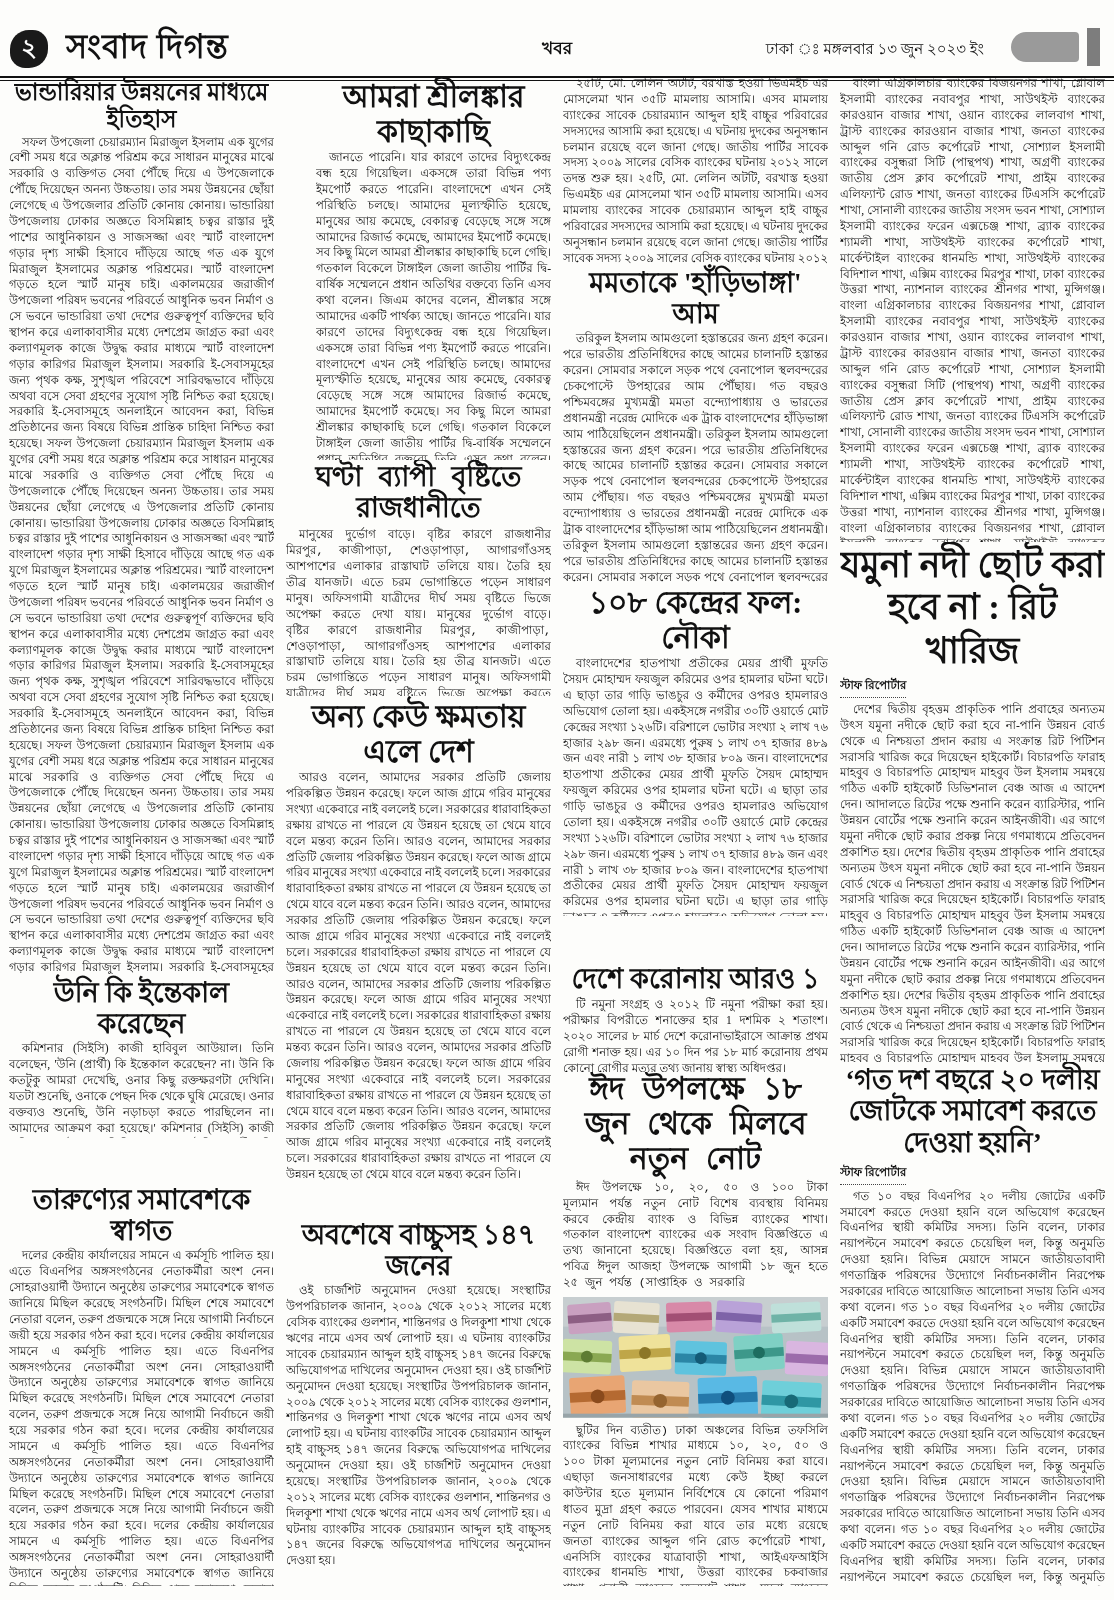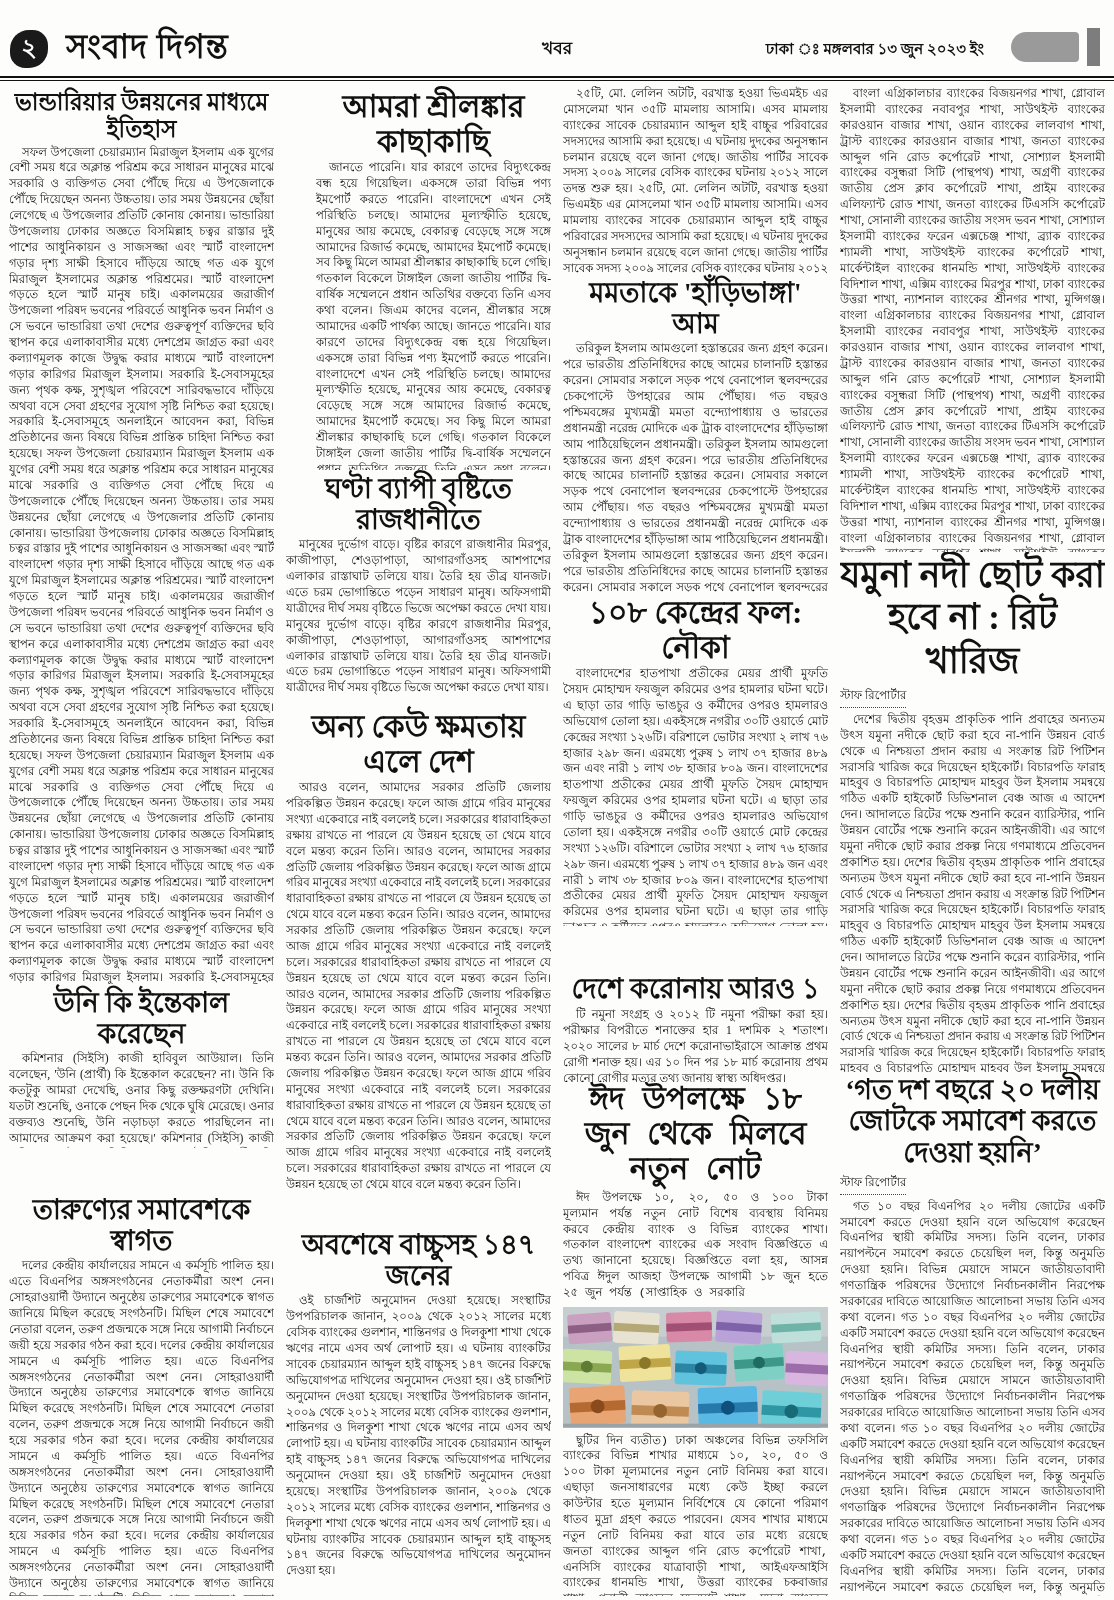--- a/index.html
+++ b/index.html
@@ -22,50 +22,50 @@
   }
   .paper-name {
     font-size:32px; font-weight:bold; letter-spacing:1px; margin-left:18px;
     transform:scaleY(1.05);
   }
   .hdr-section {
     position:absolute; left:0; right:0; text-align:center;
     font-size:17px; font-weight:bold; pointer-events:none;
   }
   .hdr-date {
-    margin-left:auto; font-size:15px; font-weight:bold; padding-right:120px;
+    margin-left:auto; font-size:15px; font-weight:normal; padding-right:120px;
   }
   .corner-mark { position:absolute; right:14px; top:2px; display:flex; align-items:center; gap:8px; }
   .corner-pill { width:68px; height:30px; background:#9a9a9a; border-radius:15px 4px 4px 15px; }
   .corner-bar  { width:13px; height:38px; background:#7d7d7d; }
   .rule-double {
     position:absolute; top:76px; left:0; width:100%; height:5px;
     border-top:2.5px solid #111; border-bottom:1.5px solid #111;
   }
   
   .cols {
-    position:absolute; top:86px; left:0; width:100%; height:1510px;
+    position:absolute; top:76px; left:0; width:100%; height:1510px;
     display:grid; grid-template-columns:repeat(4,1fr); gap:0 12px; padding:0 9px;
   }
   .col { overflow:hidden; }
   article { overflow:hidden; }
   .headline {
     text-align:center; font-weight:bold; line-height:1.12;
     padding:4px 0 3px; transform:scaleY(1.04);
   }
   .h-sm { font-size:23px; }
   .h-md { font-size:27px; }
   .h-lg { font-size:30px; }
   .h-xl { font-size:35px; line-height:1.18; }
   .body-text {
     font-size:11.6px; line-height:1.37; text-align:justify; text-indent:13px;
     word-break:break-word;
   }
   .byline {
-    font-size:11.5px; font-weight:normal; padding:4px 0 1px;
+    font-size:11.5px; font-weight:bold; padding:4px 0 1px;
     display:inline-block; border-bottom:1px dotted #444; margin-bottom:4px;
   }
   
   .photo-wrap { margin:6px 0 5px; }
   .photo-wrap svg { display:block; width:100%; height:auto; }
 </style>
 </head>
 <body>
 
 <div class="page">
@@ -97,21 +97,21 @@
         <h2 class="headline h-md">তারুণ্যের সমাবেশকে স্বাগত</h2>
         <p class="body-text">দলের কেন্দ্রীয় কার্যালয়ের সামনে এ কর্মসূচি পালিত হয়। এতে বিএনপির অঙ্গসংগঠনের নেতাকর্মীরা অংশ নেন। সোহরাওয়ার্দী উদ্যানে অনুষ্ঠেয় তারুণ্যের সমাবেশকে স্বাগত জানিয়ে মিছিল করেছে সংগঠনটি। মিছিল শেষে সমাবেশে নেতারা বলেন, তরুণ প্রজন্মকে সঙ্গে নিয়ে আগামী নির্বাচনে জয়ী হয়ে সরকার গঠন করা হবে। দলের কেন্দ্রীয় কার্যালয়ের সামনে এ কর্মসূচি পালিত হয়। এতে বিএনপির অঙ্গসংগঠনের নেতাকর্মীরা অংশ নেন। সোহরাওয়ার্দী উদ্যানে অনুষ্ঠেয় তারুণ্যের সমাবেশকে স্বাগত জানিয়ে মিছিল করেছে সংগঠনটি। মিছিল শেষে সমাবেশে নেতারা বলেন, তরুণ প্রজন্মকে সঙ্গে নিয়ে আগামী নির্বাচনে জয়ী হয়ে সরকার গঠন করা হবে। দলের কেন্দ্রীয় কার্যালয়ের সামনে এ কর্মসূচি পালিত হয়। এতে বিএনপির অঙ্গসংগঠনের নেতাকর্মীরা অংশ নেন। সোহরাওয়ার্দী উদ্যানে অনুষ্ঠেয় তারুণ্যের সমাবেশকে স্বাগত জানিয়ে মিছিল করেছে সংগঠনটি। মিছিল শেষে সমাবেশে নেতারা বলেন, তরুণ প্রজন্মকে সঙ্গে নিয়ে আগামী নির্বাচনে জয়ী হয়ে সরকার গঠন করা হবে। দলের কেন্দ্রীয় কার্যালয়ের সামনে এ কর্মসূচি পালিত হয়। এতে বিএনপির অঙ্গসংগঠনের নেতাকর্মীরা অংশ নেন। সোহরাওয়ার্দী উদ্যানে অনুষ্ঠেয় তারুণ্যের সমাবেশকে স্বাগত জানিয়ে মিছিল করেছে সংগঠনটি। মিছিল শেষে সমাবেশে নেতারা বলেন, তরুণ প্রজন্মকে সঙ্গে নিয়ে আগামী নির্বাচনে জয়ী হয়ে সরকার গঠন করা হবে। দলের কেন্দ্রীয় কার্যালয়ের সামনে এ কর্মসূচি পালিত হয়। এতে বিএনপির অঙ্গসংগঠনের নেতাকর্মীরা অংশ নেন। সোহরাওয়ার্দী উদ্যানে অনুষ্ঠেয় তারুণ্যের সমাবেশকে স্বাগত জানিয়ে মিছিল করেছে সংগঠনটি। মিছিল শেষে সমাবেশে নেতারা বলেন, তরুণ প্রজন্মকে সঙ্গে নিয়ে আগামী নির্বাচনে জয়ী হয়ে সরকার গঠন করা হবে।</p>
       </article>
     </section>
 
     <section class="col">
       <article style="height:384px;margin-left:30px;">
         <h2 class="headline h-lg">আমরা শ্রীলঙ্কার কাছাকাছি</h2>
         <p class="body-text">জানতে পারেনি। যার কারণে তাদের বিদ্যুৎকেন্দ্র বন্ধ হয়ে গিয়েছিল। একসঙ্গে তারা বিভিন্ন পণ্য ইমপোর্ট করতে পারেনি। বাংলাদেশে এখন সেই পরিস্থিতি চলছে। আমাদের মূল্যস্ফীতি হয়েছে, মানুষের আয় কমেছে, বেকারত্ব বেড়েছে সঙ্গে সঙ্গে আমাদের রিজার্ভ কমেছে, আমাদের ইমপোর্ট কমেছে। সব কিছু মিলে আমরা শ্রীলঙ্কার কাছাকাছি চলে গেছি। গতকাল বিকেলে টাঙ্গাইল জেলা জাতীয় পার্টির দ্বি-বার্ষিক সম্মেলনে প্রধান অতিথির বক্তব্যে তিনি এসব কথা বলেন। জিএম কাদের বলেন, শ্রীলঙ্কার সঙ্গে আমাদের একটি পার্থক্য আছে। জানতে পারেনি। যার কারণে তাদের বিদ্যুৎকেন্দ্র বন্ধ হয়ে গিয়েছিল। একসঙ্গে তারা বিভিন্ন পণ্য ইমপোর্ট করতে পারেনি। বাংলাদেশে এখন সেই পরিস্থিতি চলছে। আমাদের মূল্যস্ফীতি হয়েছে, মানুষের আয় কমেছে, বেকারত্ব বেড়েছে সঙ্গে সঙ্গে আমাদের রিজার্ভ কমেছে, আমাদের ইমপোর্ট কমেছে। সব কিছু মিলে আমরা শ্রীলঙ্কার কাছাকাছি চলে গেছি। গতকাল বিকেলে টাঙ্গাইল জেলা জাতীয় পার্টির দ্বি-বার্ষিক সম্মেলনে প্রধান অতিথির বক্তব্যে তিনি এসব কথা বলেন। জিএম কাদের বলেন, শ্রীলঙ্কার সঙ্গে আমাদের একটি পার্থক্য আছে।</p>
       </article>
-      <article style="height:236px;">
+      <article style="height:236px;font-family:Liberation Mono, monospace;">
         <h2 class="headline h-md">ঘণ্টা ব্যাপী বৃষ্টিতে রাজধানীতে</h2>
         <p class="body-text">মানুষের দুর্ভোগ বাড়ে। বৃষ্টির কারণে রাজধানীর মিরপুর, কাজীপাড়া, শেওড়াপাড়া, আগারগাঁওসহ আশপাশের এলাকার রাস্তাঘাট তলিয়ে যায়। তৈরি হয় তীব্র যানজট। এতে চরম ভোগান্তিতে পড়েন সাধারণ মানুষ। অফিসগামী যাত্রীদের দীর্ঘ সময় বৃষ্টিতে ভিজে অপেক্ষা করতে দেখা যায়। মানুষের দুর্ভোগ বাড়ে। বৃষ্টির কারণে রাজধানীর মিরপুর, কাজীপাড়া, শেওড়াপাড়া, আগারগাঁওসহ আশপাশের এলাকার রাস্তাঘাট তলিয়ে যায়। তৈরি হয় তীব্র যানজট। এতে চরম ভোগান্তিতে পড়েন সাধারণ মানুষ। অফিসগামী যাত্রীদের দীর্ঘ সময় বৃষ্টিতে ভিজে অপেক্ষা করতে দেখা যায়।</p>
       </article>
       <article style="height:520px;">
         <h2 class="headline h-lg">অন্য কেউ ক্ষমতায় এলে দেশ</h2>
         <p class="body-text">আরও বলেন, আমাদের সরকার প্রতিটি জেলায় পরিকল্পিত উন্নয়ন করেছে। ফলে আজ গ্রামে গরিব মানুষের সংখ্যা একেবারে নাই বললেই চলে। সরকারের ধারাবাহিকতা রক্ষায় রাখতে না পারলে যে উন্নয়ন হয়েছে তা থেমে যাবে বলে মন্তব্য করেন তিনি। আরও বলেন, আমাদের সরকার প্রতিটি জেলায় পরিকল্পিত উন্নয়ন করেছে। ফলে আজ গ্রামে গরিব মানুষের সংখ্যা একেবারে নাই বললেই চলে। সরকারের ধারাবাহিকতা রক্ষায় রাখতে না পারলে যে উন্নয়ন হয়েছে তা থেমে যাবে বলে মন্তব্য করেন তিনি। আরও বলেন, আমাদের সরকার প্রতিটি জেলায় পরিকল্পিত উন্নয়ন করেছে। ফলে আজ গ্রামে গরিব মানুষের সংখ্যা একেবারে নাই বললেই চলে। সরকারের ধারাবাহিকতা রক্ষায় রাখতে না পারলে যে উন্নয়ন হয়েছে তা থেমে যাবে বলে মন্তব্য করেন তিনি। আরও বলেন, আমাদের সরকার প্রতিটি জেলায় পরিকল্পিত উন্নয়ন করেছে। ফলে আজ গ্রামে গরিব মানুষের সংখ্যা একেবারে নাই বললেই চলে। সরকারের ধারাবাহিকতা রক্ষায় রাখতে না পারলে যে উন্নয়ন হয়েছে তা থেমে যাবে বলে মন্তব্য করেন তিনি। আরও বলেন, আমাদের সরকার প্রতিটি জেলায় পরিকল্পিত উন্নয়ন করেছে। ফলে আজ গ্রামে গরিব মানুষের সংখ্যা একেবারে নাই বললেই চলে। সরকারের ধারাবাহিকতা রক্ষায় রাখতে না পারলে যে উন্নয়ন হয়েছে তা থেমে যাবে বলে মন্তব্য করেন তিনি। আরও বলেন, আমাদের সরকার প্রতিটি জেলায় পরিকল্পিত উন্নয়ন করেছে। ফলে আজ গ্রামে গরিব মানুষের সংখ্যা একেবারে নাই বললেই চলে। সরকারের ধারাবাহিকতা রক্ষায় রাখতে না পারলে যে উন্নয়ন হয়েছে তা থেমে যাবে বলে মন্তব্য করেন তিনি।</p>
       </article>
       <article style="height:370px;">
         <h2 class="headline h-md">অবশেষে বাচ্চুসহ ১৪৭ জনের</h2>
         <p class="body-text">ওই চার্জশিট অনুমোদন দেওয়া হয়েছে। সংস্থাটির উপপরিচালক জানান, ২০০৯ থেকে ২০১২ সালের মধ্যে বেসিক ব্যাংকের গুলশান, শান্তিনগর ও দিলকুশা শাখা থেকে ঋণের নামে এসব অর্থ লোপাট হয়। এ ঘটনায় ব্যাংকটির সাবেক চেয়ারম্যান আব্দুল হাই বাচ্চুসহ ১৪৭ জনের বিরুদ্ধে অভিযোগপত্র দাখিলের অনুমোদন দেওয়া হয়। ওই চার্জশিট অনুমোদন দেওয়া হয়েছে। সংস্থাটির উপপরিচালক জানান, ২০০৯ থেকে ২০১২ সালের মধ্যে বেসিক ব্যাংকের গুলশান, শান্তিনগর ও দিলকুশা শাখা থেকে ঋণের নামে এসব অর্থ লোপাট হয়। এ ঘটনায় ব্যাংকটির সাবেক চেয়ারম্যান আব্দুল হাই বাচ্চুসহ ১৪৭ জনের বিরুদ্ধে অভিযোগপত্র দাখিলের অনুমোদন দেওয়া হয়। ওই চার্জশিট অনুমোদন দেওয়া হয়েছে। সংস্থাটির উপপরিচালক জানান, ২০০৯ থেকে ২০১২ সালের মধ্যে বেসিক ব্যাংকের গুলশান, শান্তিনগর ও দিলকুশা শাখা থেকে ঋণের নামে এসব অর্থ লোপাট হয়। এ ঘটনায় ব্যাংকটির সাবেক চেয়ারম্যান আব্দুল হাই বাচ্চুসহ ১৪৭ জনের বিরুদ্ধে অভিযোগপত্র দাখিলের অনুমোদন দেওয়া হয়।</p>

